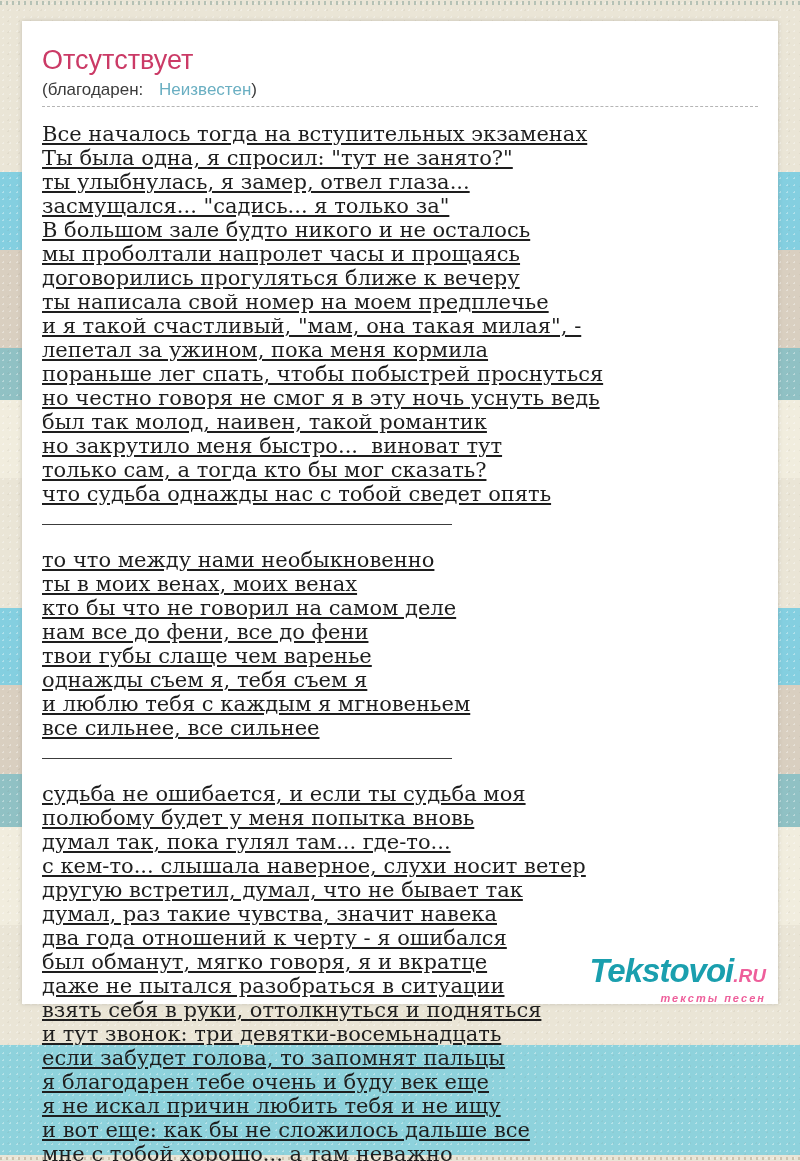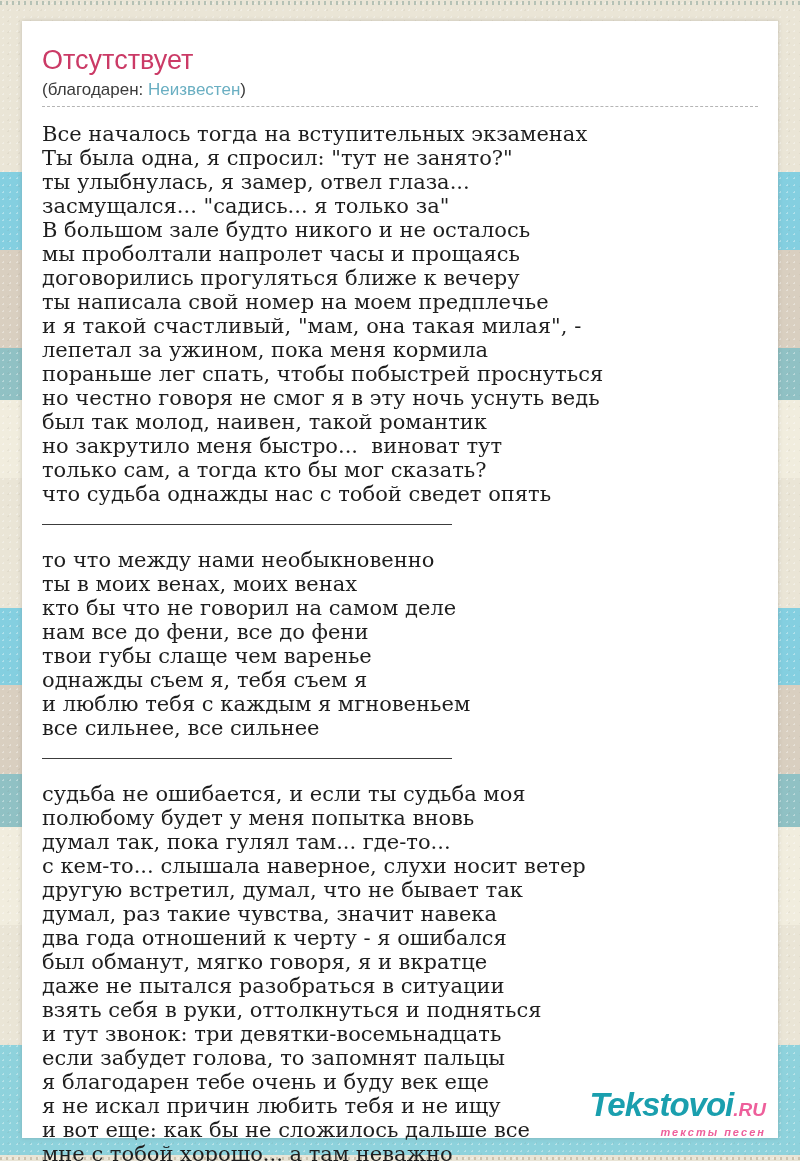--- a/index.html
+++ b/index.html
@@ -55,48 +55,48 @@
     position:absolute;top:1px;left:0;width:100%;height:4px;
     background:repeating-linear-gradient(90deg, var(--stitch) 0 2px, transparent 2px 6px);
     opacity:.8;
   }
   .bottom-stitch{
     position:absolute;bottom:1px;left:0;width:100%;height:3px;
     background:repeating-linear-gradient(90deg, #c9bfab 0 2px, transparent 2px 6px);
     opacity:.9;
   }
   .card{
-    position:absolute;left:22px;top:21px;width:756px;height:1117px;
+    position:absolute;left:22px;top:21px;width:756px;height:983px;
     background:#ffffff;
     box-shadow:0 0 4px rgba(80,80,70,.25);
     padding:24px 20px 0 20px;
   }
   .title{
     font-size:27px;line-height:30px;font-weight:normal;
     color:var(--title-pink);
     letter-spacing:0;
   }
   .artist{
     margin-top:5px;
     font-size:17px;line-height:20px;color:var(--artist-gray);
   }
-  .artist-link{color:var(--link-teal);text-decoration:none;cursor:pointer;}
+  .artist-link{color:var(--link-teal);text-decoration:none;cursor:pointer;margin-left:11px;}
   .divider{
     margin-top:6px;
     border-bottom:1px dashed #b5b5b5;
     height:1px;
   }
   .lyrics{
     margin-top:15px;
     font-family:"DejaVu Serif", serif;
     font-size:21px;line-height:24px;
     color:var(--text-dark);
     white-space:pre-wrap;
   }
-  .line{height:24px;}
+  .line{height:24px;text-decoration:underline;}
   .sep{height:24px;position:relative;}
   .sep::before{
     content:"";display:block;width:410px;
     border-top:1.5px solid #3c3c3c;
     margin-top:18px;
   }
   .logo{
     position:absolute;right:12px;bottom:0;
     text-align:right;line-height:1;font-style:italic;
   }

